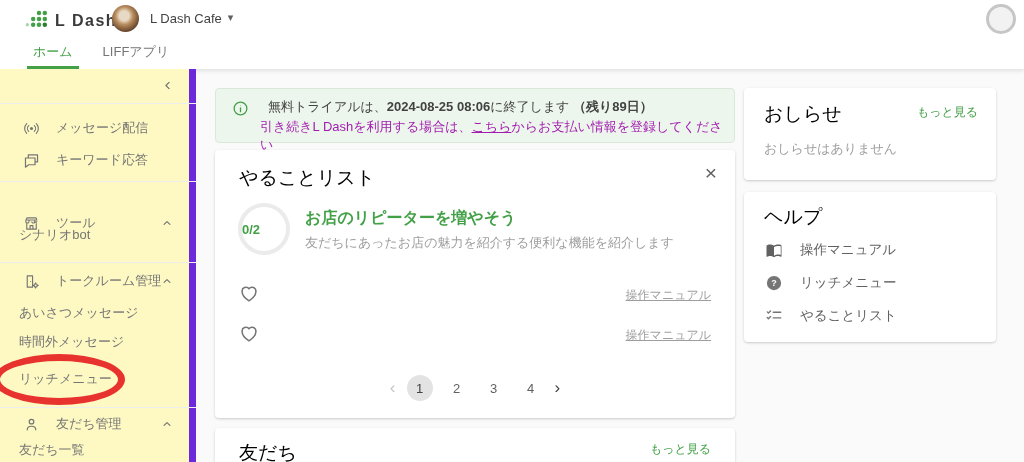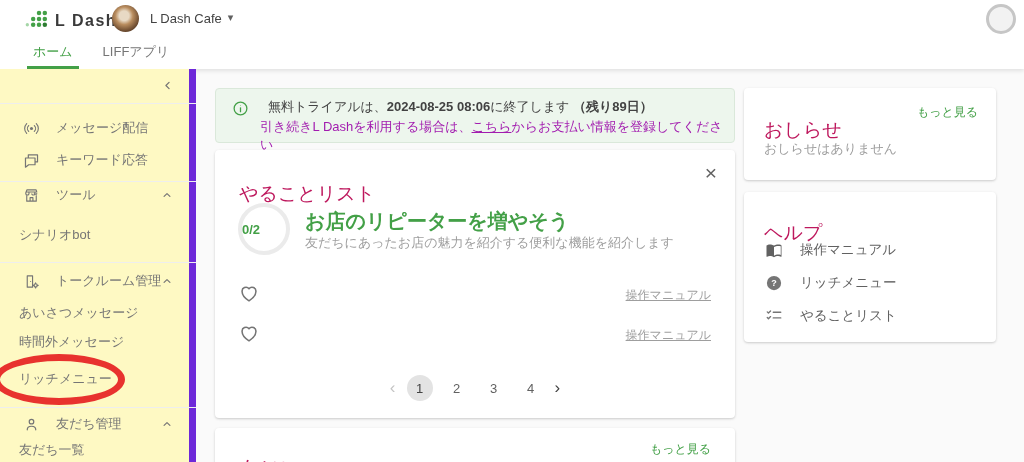--- a/index.html
+++ b/index.html
@@ -33,40 +33,40 @@
   .sdivider { position:absolute; left:0; width:196px; height:1px; background:#eeeeee; }
   .srow { position:absolute; left:0; width:196px; height:28px; display:flex; align-items:center; cursor:pointer; }
   .sicon { width:18px; height:18px; margin-left:22px; display:flex; align-items:center; justify-content:center; }
   .slabel { margin-left:16px; font-size:13px; color:#757575; }
   .srow.sub .slabel { margin-left:19px; }
   .schevron { position:absolute; right:22px; top:7px; width:14px; height:14px; }
 
   
   .card { position:absolute; background:#fff; border-radius:4px;
           box-shadow:0 1px 3px rgba(0,0,0,0.12), 0 1px 2px rgba(0,0,0,0.08); }
-  .card-title { font-size:19px; color:#be185d;margin-top:16px; }
+  .card-title { font-size:19px; color:#000000; }
   .more-link { font-size:12px; color:var(--accent); cursor:pointer; }
 
   
   .banner { position:absolute; left:215px; top:88px; width:520px; height:55px;
             background:var(--banner-bg); border:1px solid var(--banner-border); border-radius:4px; }
   .banner-icon { position:absolute; left:16px; top:11px; }
   .banner-l1 { position:absolute; left:44px; top:9px; font-size:13px; color:#424242;margin-left:8px; }
   .banner-l1 b { font-weight:bold; }
   .banner-l2 { position:absolute; left:44px; top:29px; font-size:13px; color:#a21caf; }
   .banner-l2 .link { text-decoration:underline; cursor:pointer; }
 
   
   .todo-card { left:215px; top:150px; width:520px; height:268px; }
   .todo-title { position:absolute; left:24px; top:15px; }
   .close-btn { position:absolute; right:18px; top:12px; font-size:21px; color:#616161; cursor:pointer; line-height:1; }
   .progress-ring { position:absolute; left:23px; top:53px; width:52px; height:52px; border-radius:50%;
                    border:4px solid #ebebeb; display:flex; align-items:center; justify-content:flex-start; }
   .progress-text { font-size:13px; font-weight:bold; color:var(--accent); }
-  .todo-heading { position:absolute; left:90px; top:58px; font-size:20px; font-weight:bold; color:var(--accent); }
+  .todo-heading { position:absolute; left:90px; top:58px; font-size:16px; font-weight:bold; color:var(--accent); }
   .todo-desc { position:absolute; left:90px; top:84px; font-size:13px; color:#9e9e9e; }
   .todo-item { position:absolute; left:0; width:520px; height:32px; }
   .todo-item .heart { position:absolute; left:23px; top:4px; }
   .todo-item .ttext { position:absolute; left:63px; top:7px; font-size:13.5px; color:#616161; }
   .todo-item .tlink { position:absolute; right:24px; top:9px; font-size:12px; color:#9e9e9e;
                       text-decoration:underline; cursor:pointer; }
   .pagination { position:absolute; left:0; top:225px; width:520px; display:flex; justify-content:center;
                 align-items:center; gap:11px; }
   .page-btn { width:26px; height:26px; border-radius:50%; display:flex; align-items:center; justify-content:center;
               font-size:13px; color:#616161; cursor:pointer; }
@@ -155,21 +155,21 @@
         <svg width="17" height="17" viewBox="0 0 24 24" fill="none" stroke="#757575" stroke-width="1.7" stroke-linejoin="round">
             <path d="M7.5 8.5V4h13v10h-3.5"></path>
             <path d="M17 8.5v9.5H8l-4.5 3.5V8.5H17z"></path>
           </svg>
       </span>
       <span class="slabel">キーワード応答</span>
     </div>
 
     <div class="sdivider" style="top:112px"></div>
 
-    <div class="srow" style="top:112px">
+    <div class="srow" style="top:140px">
       <span class="sicon">
         <svg width="17" height="17" viewBox="0 0 24 24" fill="none" stroke="#757575" stroke-width="1.6" stroke-linejoin="round">
             <path d="M4.5 7l1-3h13l1 3M3.8 7h16.4M4.3 7l-.4 2a2.3 2.3 0 0 0 4.6 0L8.2 7m4.1 2a2.3 2.3 0 0 0 4.6 0L16.5 7m3.3 2a2.3 2.3 0 0 1-4.1 0M5.3 11.5V20h13.4v-8.5M10 20v-5h4v5"></path>
           </svg>
       </span>
       <span class="slabel">ツール</span>
       <span class="schevron">
         <svg width="14" height="14" viewBox="0 0 24 24" fill="none" stroke="#757575" stroke-width="2" stroke-linecap="round" stroke-linejoin="round">
             <path d="M7 14.5l5-5 5 5"></path>
           </svg>

